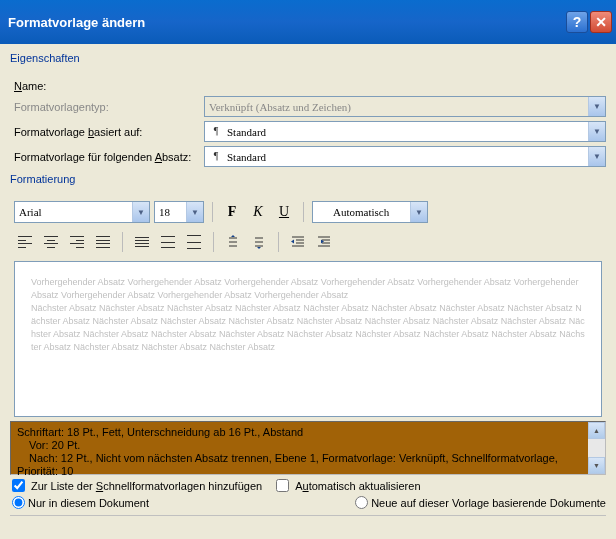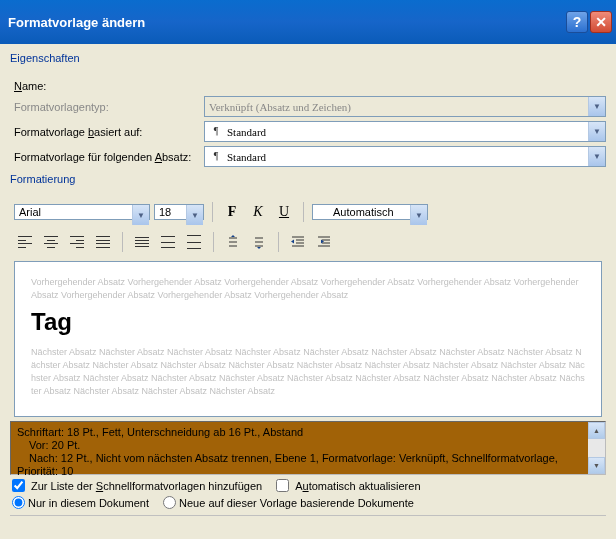--- a/index.html
+++ b/index.html
@@ -17,35 +17,35 @@
 .form-row label { width: 190px; color: #000; }
 .form-row label.disabled { color: #888; }
 .form-row label u { text-decoration: underline; }
 input.text, select.combo, .combo-box { height: 21px; border: 1px solid #7f9db9; background: white; font-size: 11px; padding: 0 4px; font-family: Tahoma; }
 input.text { flex: 1; }
 .combo-box { flex: 1; display: flex; align-items: center; position: relative; }
 .combo-box.disabled { background: #ece9d8; color: #888; }
 .combo-box .arrow { position: absolute; right: 0; top: 0; width: 17px; height: 19px; background: linear-gradient(to bottom, #d7e5f7, #a9c5eb); border-left: 1px solid #b3c8e3; display: flex; align-items: center; justify-content: center; font-size: 8px; color: #4d6185; }
 .combo-box .k-icon { display: inline-block; width: 14px; height: 14px; margin-right: 4px; text-align: center; color: #333; font-size: 10px; }
 .toolbar-row { display: flex; gap: 4px; padding: 4px; align-items: center; }
-.tool-combo { border: 1px solid #7f9db9; background: white; height: 16px; display: flex; align-items: center; padding: 0 4px; position: relative; font-size: 11px; }
+.tool-combo { border: 1px solid #7f9db9; background: white; height: 22px; display: flex; align-items: center; padding: 0 4px; position: relative; font-size: 11px; font-family: Liberation Serif, serif; }
 .tool-combo .arrow { position: absolute; right: 0; top: 0; width: 17px; height: 20px; background: linear-gradient(to bottom, #d7e5f7, #a9c5eb); border-left: 1px solid #b3c8e3; display: flex; align-items: center; justify-content: center; font-size: 8px; color: #4d6185; }
 .tool-btn { width: 22px; height: 22px; border: 1px solid transparent; display: flex; align-items: center; justify-content: center; font-family: "Times New Roman", serif; font-size: 14px; background: transparent; }
 .divider { width: 1px; height: 20px; background: #bbb; margin: 0 4px; }
 .align-icon { width: 14px; height: 12px; display: flex; flex-direction: column; justify-content: space-between; }
 .align-icon span { height: 1px; background: #333; display: block; }
 .preview { border: 1px solid #7f9db9; background: white; padding: 14px 16px 8px 16px; margin: 4px; height: 156px; overflow: hidden; }
 .preview .ghost { color: #c0c0c0; font-size: 9px; line-height: 13px; word-break: break-all; }
 .preview .sample { color: #000; font-family: Arial; font-weight: bold; font-size: 24px; margin: 6px 0 10px 0; }
 .desc-box { border: 1px inset #bbb; background: #a16207; padding: 4px 6px; margin: 4px 0; height: 54px; font-size: 11px; line-height: 13px; position: relative; }
 .desc-box .scroll { position: absolute; right: 0; top: 0; width: 17px; height: 100%; background: #e8e8e8; display: flex; flex-direction: column; justify-content: space-between; }
 .desc-box .scroll .sb { height: 17px; background: linear-gradient(to bottom, #d7e5f7, #b0cbea); display: flex; align-items: center; justify-content: center; font-size: 7px; color: #555; border: 1px solid #b3c8e3; }
 .checkbox-row { display: flex; align-items: center; gap: 4px; margin: 4px 0; padding-left: 2px; }
 .checkbox-row input[type=checkbox], .checkbox-row input[type=radio] { margin-right: 3px; }
-.radio-row { display: flex; align-items: center; gap: 14px; margin: 2px 0 6px 0; padding-left: 2px; }
+.radio-row { display: flex; align-items: center; gap: 14px; margin: 2px 0 6px 0; padding-left: 2px; justify-content: space-between; }
 .radio-row label { display: flex; align-items: center; gap: 3px; }
 .bottom-row { display: flex; align-items: center; margin-top: 25px; }
 .btn-push { border: 1px solid #888; background: linear-gradient(to bottom, #fff, #e8e6da); height: 22px; padding: 0 14px; font-size: 11px; font-family: Tahoma; border-radius: 3px; display: inline-flex; align-items: center; }
 .btn-push.default { border: 1px solid #003c74; box-shadow: 0 0 0 1px #88b0e0 inset; }
 .spacer { flex: 1; }
 .indent-icon svg { display: block; }
 </style>
 </head>
 <body>
 
@@ -200,21 +200,20 @@
     <button class="tool-btn indent-icon">
         <svg width="14" height="14">
           <path d="M1 2h12M5 5h8M5 8h8M1 11h12" stroke="#333" stroke-width="1"></path>
           <path d="M4 6.5l-3-2v4z" fill="#15428b" transform="translate(3,0)"></path>
         </svg>
       </button>
   </div>
 
   <div class="preview">
     <div class="ghost">Vorhergehender Absatz Vorhergehender Absatz Vorhergehender Absatz Vorhergehender Absatz Vorhergehender Absatz Vorhergehender Absatz Vorhergehender Absatz Vorhergehender Absatz Vorhergehender Absatz</div>
-    <div class="sample">Tag</div>
     <div class="ghost">Nächster Absatz Nächster Absatz Nächster Absatz Nächster Absatz Nächster Absatz Nächster Absatz Nächster Absatz Nächster Absatz Nächster Absatz Nächster Absatz Nächster Absatz Nächster Absatz Nächster Absatz Nächster Absatz Nächster Absatz Nächster Absatz Nächster Absatz Nächster Absatz Nächster Absatz Nächster Absatz Nächster Absatz Nächster Absatz Nächster Absatz Nächster Absatz Nächster Absatz Nächster Absatz Nächster Absatz Nächster Absatz</div>
   </div>
 
   <div class="desc-box">
     <div>Schriftart: 18 Pt., Fett, Unterschneidung ab 16 Pt., Abstand</div>
     <div style="padding-left:12px">Vor:  20 Pt.</div>
     <div style="padding-left:12px">Nach:  12 Pt., Nicht vom nächsten Absatz trennen, Ebene 1, Formatvorlage: Verknüpft, Schnellformatvorlage,</div>
     <div>Priorität: 10</div>
     <div class="scroll">
       <div class="sb">▲</div>

